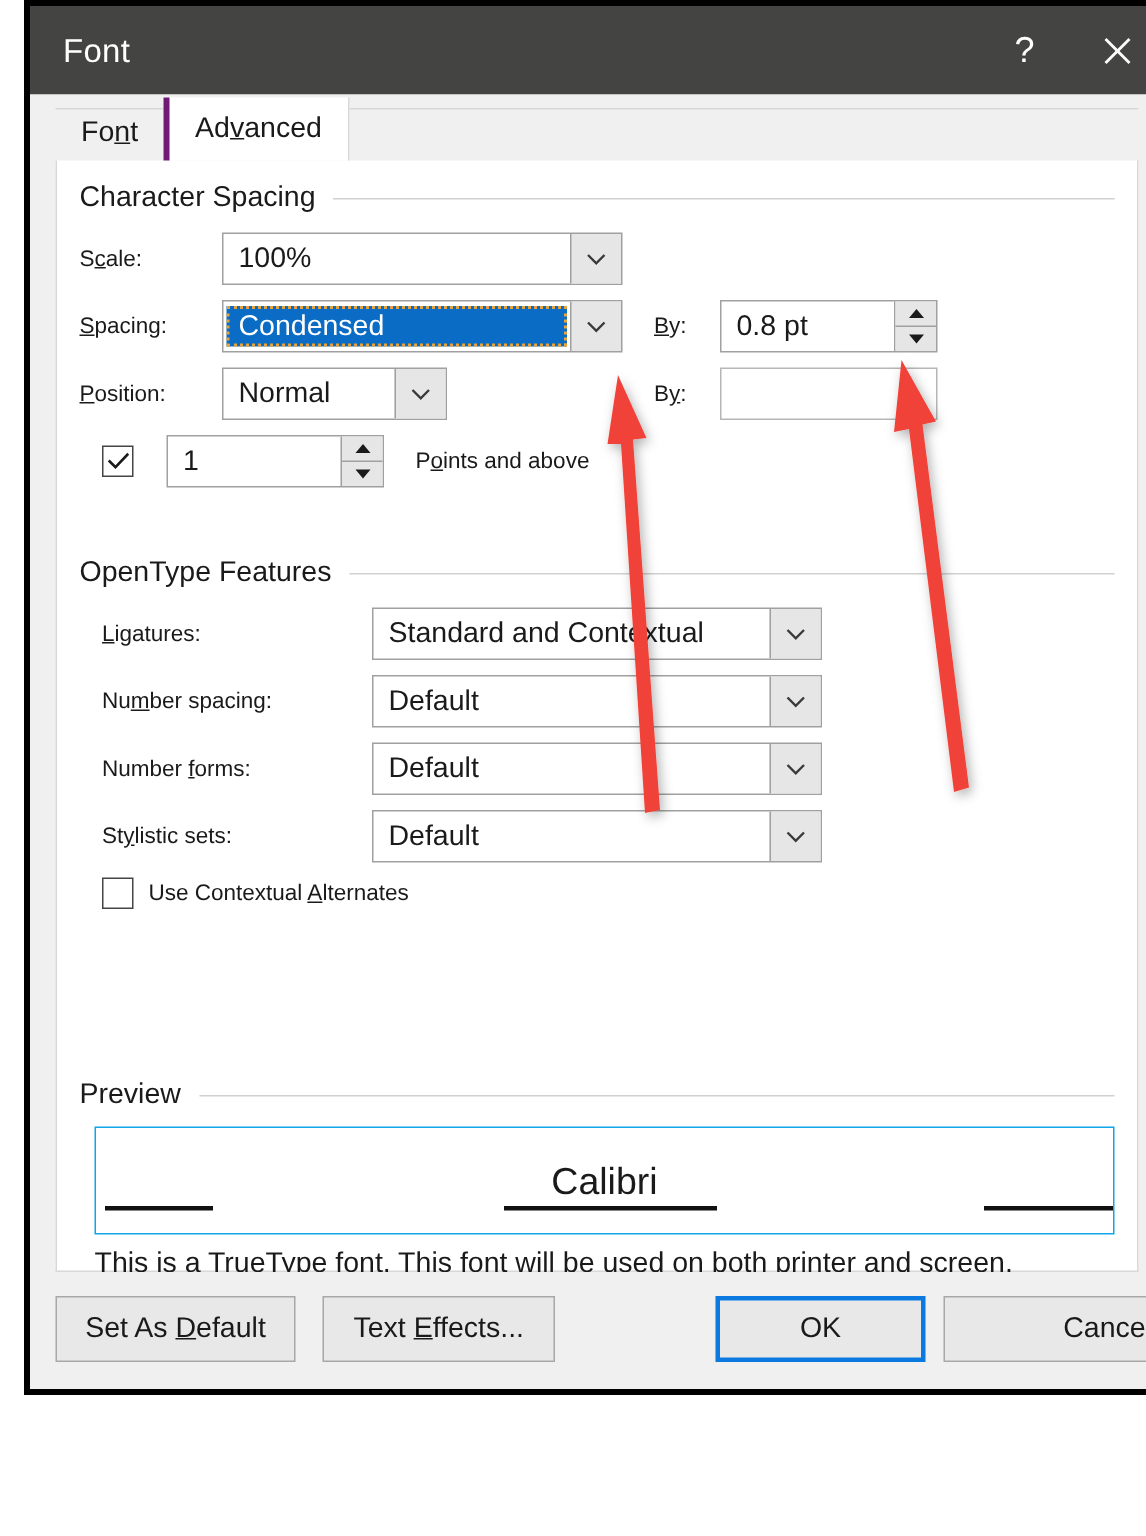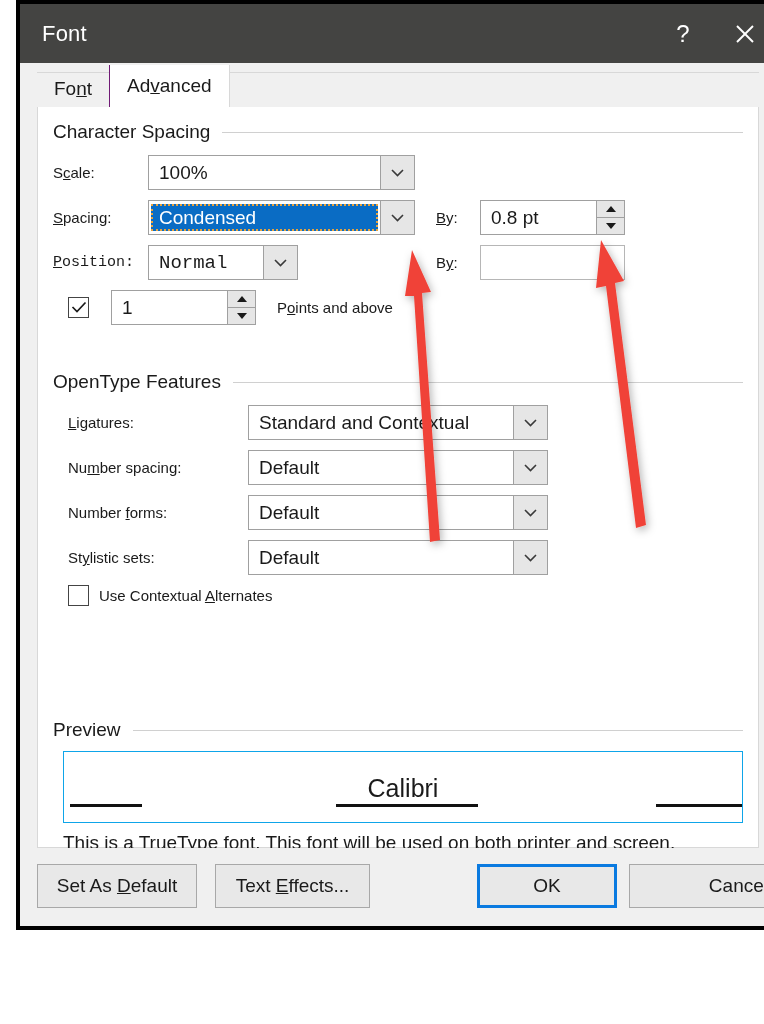--- a/index.html
+++ b/index.html
@@ -88,21 +88,21 @@
     font-size: 19px;
     color: #1a1a1a;
     cursor: default;
     box-sizing: border-box;
     background: transparent;
   }
   .tab.active {
     background: #ffffff;
     height: 42px;
     z-index: 3;
-    border-left: 1px solid #701a75;
+    border-left: 4px solid #701a75;
     border-right: 1px solid #d8d8d8;
   }
   .tab u { text-decoration: underline; }
 
   
   .panel {
     flex: 1 1 auto;
     margin: 0 17px 0 17px;
     background: #ffffff;
     border: 1px solid #d8d8d8;
@@ -396,21 +396,21 @@
           <span class="spin-up">
               <span class="tri up"></span>
             </span>
           <span class="spin-dn">
               <span class="tri dn"></span>
             </span>
         </span>
       </div>
     </div>
 
-    <div class="row" style="left:15px; top:138px;font-family:Liberation Mono, monospace;">
+    <div class="row" style="left:15px; top:138px;">
       <span class="field-label" style="width:95px;"><u>P</u>osition:</span>
       <div class="combo" style="width:150px;">
         <span class="combo-value">Normal</span>
         <span class="combo-btn">
           <span class="chev">
             <svg width="13" height="8" viewBox="0 0 13 8">
                 <path d="M1 1 L6.5 6.5 L12 1" fill="none" stroke="#3a3a3a" stroke-width="1.6"></path>
               </svg>
           </span>
         </span>

